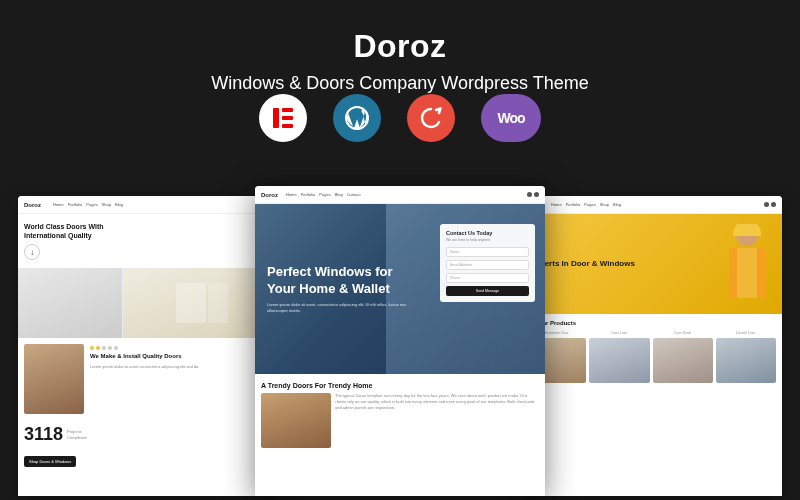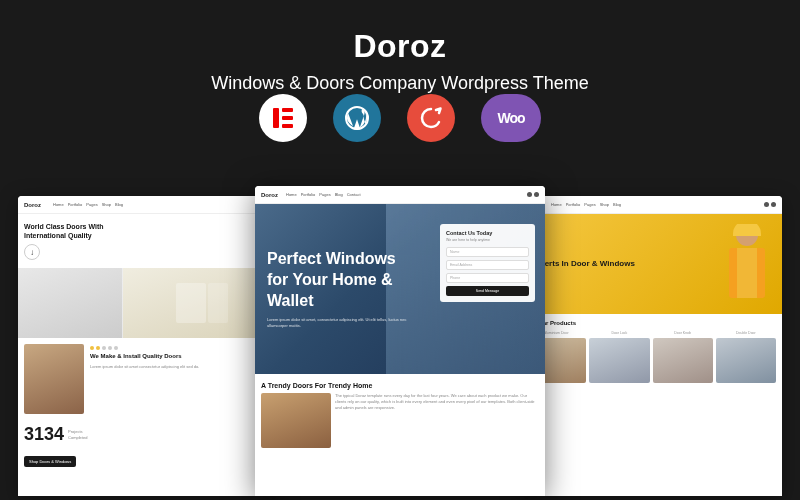--- a/index.html
+++ b/index.html
@@ -344,21 +344,21 @@
       opacity: 0.7;
     }
 
     .center-hero-content {
       position: relative;
       z-index: 1;
       max-width: 55%;
     }
 
     .center-hero-title {
-      font-size: 16px;
+      font-size: 13px;
       font-weight: 700;
       color: #fff;
       line-height: 1.3;
       margin-bottom: 5px;
     }
 
     .center-hero-text {
       font-size: 4px;
       color: rgba(255,255,255,0.8);
       line-height: 1.5;
@@ -663,21 +663,21 @@
             <div class="left-dot gray"></div>
             <div class="left-dot gray"></div>
           </div>
           <div class="left-bottom-title">We Make &amp; Install Quality Doors</div>
           <div class="left-bottom-text">Lorem ipsum dolor sit amet consectetur adipiscing elit sed do.</div>
         </div>
       </div>
 
       
       <div class="left-number-section">
-        <div class="left-big-number">3134</div>
+        <div class="left-big-number">3118</div>
         <div class="left-number-text">Projects<br>Completed</div>
       </div>
 
       <div class="left-btn">Shop Doors &amp; Windows</div>
     </div>
 
     <div class="preview-center">
 
       <div class="center-navbar">
         <span class="preview-logo-text">Doroz</span>

